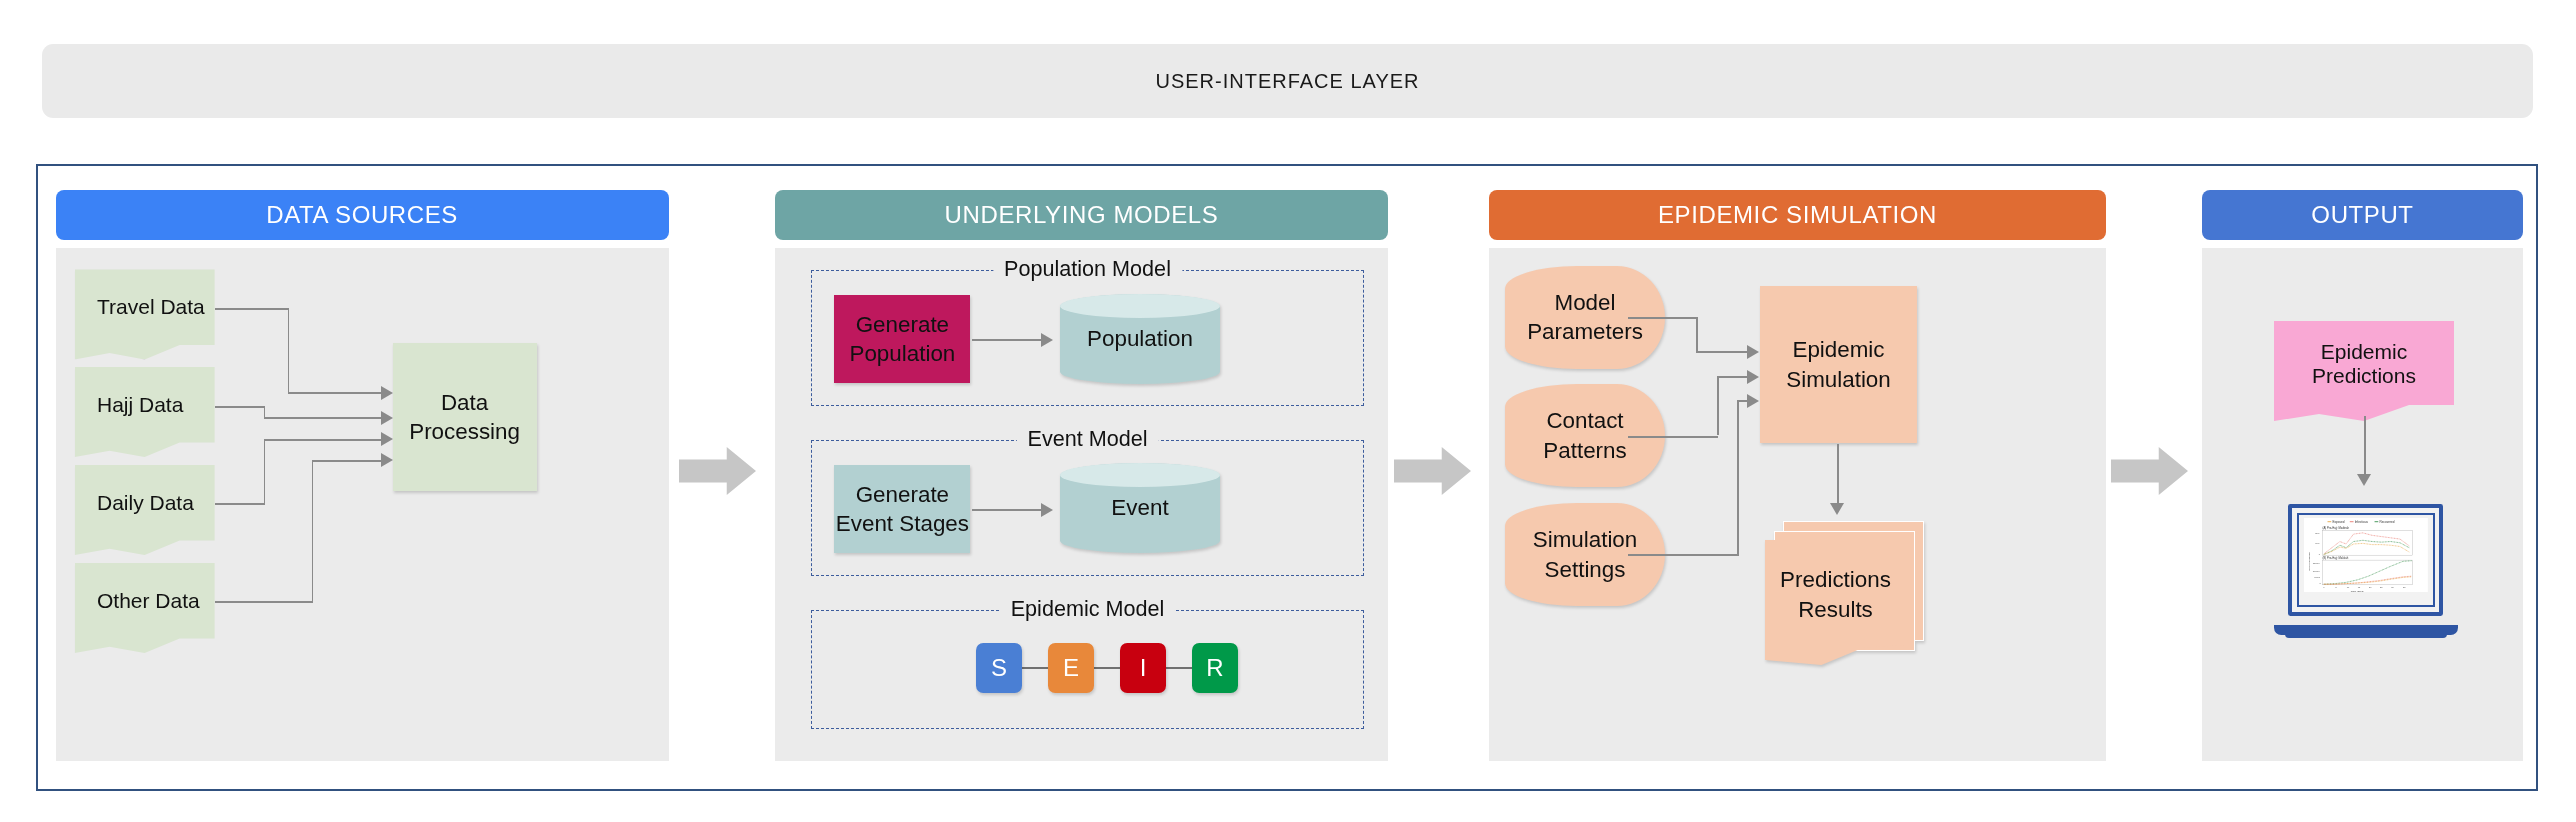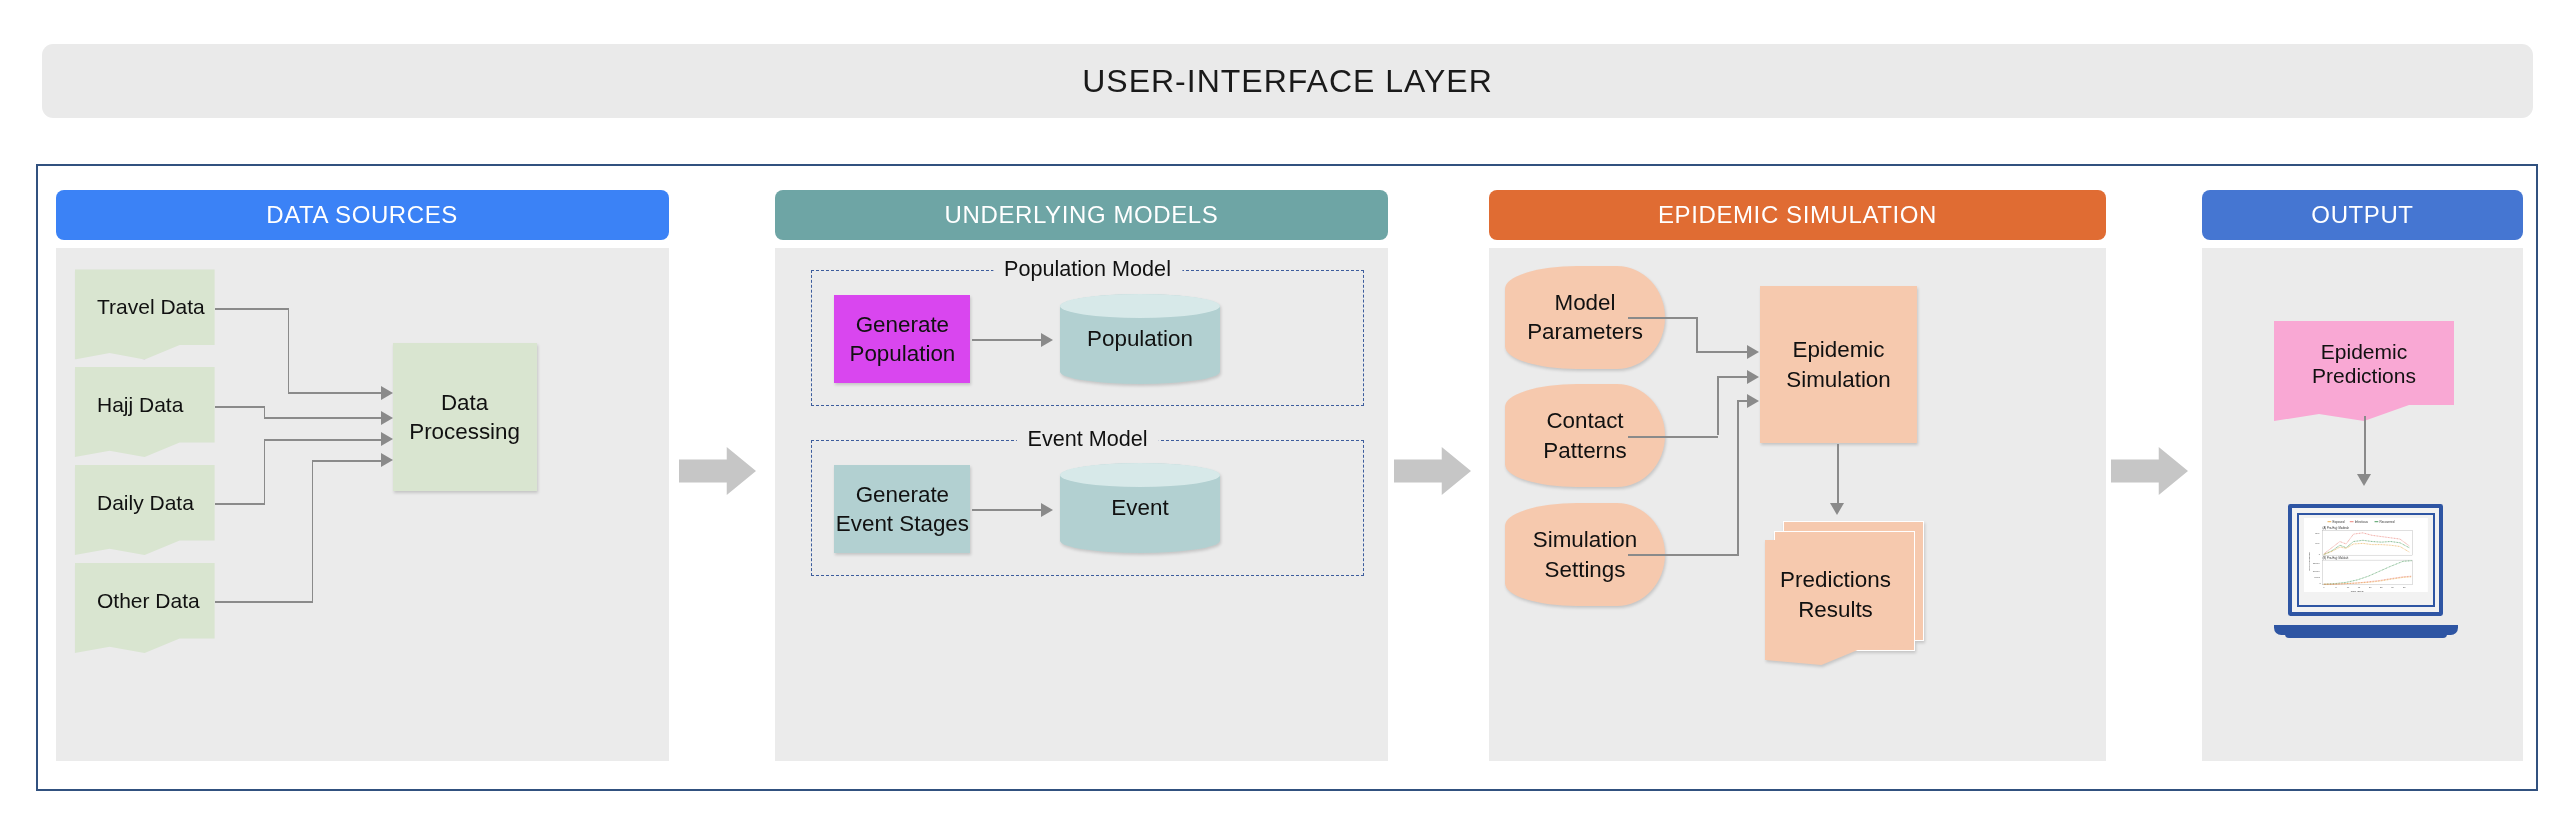--- a/index.html
+++ b/index.html
@@ -15,21 +15,21 @@
   
   #ui-layer-banner {
     position: absolute;
     left: 42px; top: 44px;
     width: 2491px; height: 74px;
     background: #eaeaea;
     border-radius: 11.2px;
     display: flex; align-items: center; justify-content: center;
   }
   #ui-layer-banner .banner-text {
-    font-size: 32px;
+    font-size: 20px;
     letter-spacing: 1px;
     color: #1a1a1a;
     font-weight: 400;
   }
 
   
   #framework-box {
     position: absolute;
     left: 36px; top: 164px;
     width: 2502px; height: 627px;
@@ -290,21 +290,21 @@
   </div>
 
   <div class="block-arrow" style="left:641px; top:281px;"></div>
 
   <div class="column" id="col-underlying">
     <div class="col-header" style="background: rgb(110, 165, 165);">UNDERLYING MODELS</div>
     <div class="col-body">
 
       <div class="submodel" style="left:36px; top:22.4px; width:553px; height:136px;">
         <div class="submodel-title">Population Model</div>
-        <div class="proc-box shadowed" style="left:22.4px; top:24px; width:136px; height:88px; background:#d946ef;">
+        <div class="proc-box shadowed" style="left:22.4px; top:24px; width:136px; height:88px; background:#be185d;">
           <span>Generate Population</span>
         </div>
         <div class="conn h" style="left:160px; top:68px; width:69px;"></div>
         <div class="arrowhead" style="left:229px; top:62px;"></div>
         <div class="cylinder shadowed" style="left:248px; top:22.4px; width:160px; height:90px;">
           <span class="cyl-label">Population</span>
         </div>
       </div>
 
       <div class="submodel" style="left:36px; top:192px; width:553px; height:136px;">
@@ -312,20 +312,40 @@
         <div class="proc-box shadowed" style="left:22.4px; top:24px; width:136px; height:88px; background:#b2d0d1;">
           <span>Generate Event Stages</span>
         </div>
         <div class="conn h" style="left:160px; top:68px; width:69px;"></div>
         <div class="arrowhead" style="left:229px; top:62px;"></div>
         <div class="cylinder shadowed" style="left:248px; top:22.4px; width:160px; height:90px;">
           <span class="cyl-label">Event</span>
         </div>
       </div>
 
+      <div class="submodel" style="left:36px; top:362px; width:553px; height:119px;">
+        <div class="submodel-title">Epidemic Model</div>
+        <div class="seir-row" style="left:164px; top:32px;">
+          <div class="seir-chip shadowed" id="seir-s" style="background: rgb(74, 127, 212);">
+            <span>S</span>
+          </div>
+          <div class="seir-link"></div>
+          <div class="seir-chip shadowed" id="seir-e" style="background: rgb(232, 136, 58);">
+            <span>E</span>
+          </div>
+          <div class="seir-link"></div>
+          <div class="seir-chip shadowed" id="seir-i" style="background: rgb(200, 0, 15);">
+            <span>I</span>
+          </div>
+          <div class="seir-link"></div>
+          <div class="seir-chip shadowed" id="seir-r" style="background: rgb(0, 153, 73);">
+            <span>R</span>
+          </div>
+        </div>
+      </div>
 
     </div>
   </div>
 
   <div class="block-arrow" style="left:1356px; top:281px;"></div>
 
   <div class="column" id="col-epidemic-sim">
     <div class="col-header" style="background: rgb(224, 108, 51);">EPIDEMIC SIMULATION</div>
     <div class="col-body">
 

